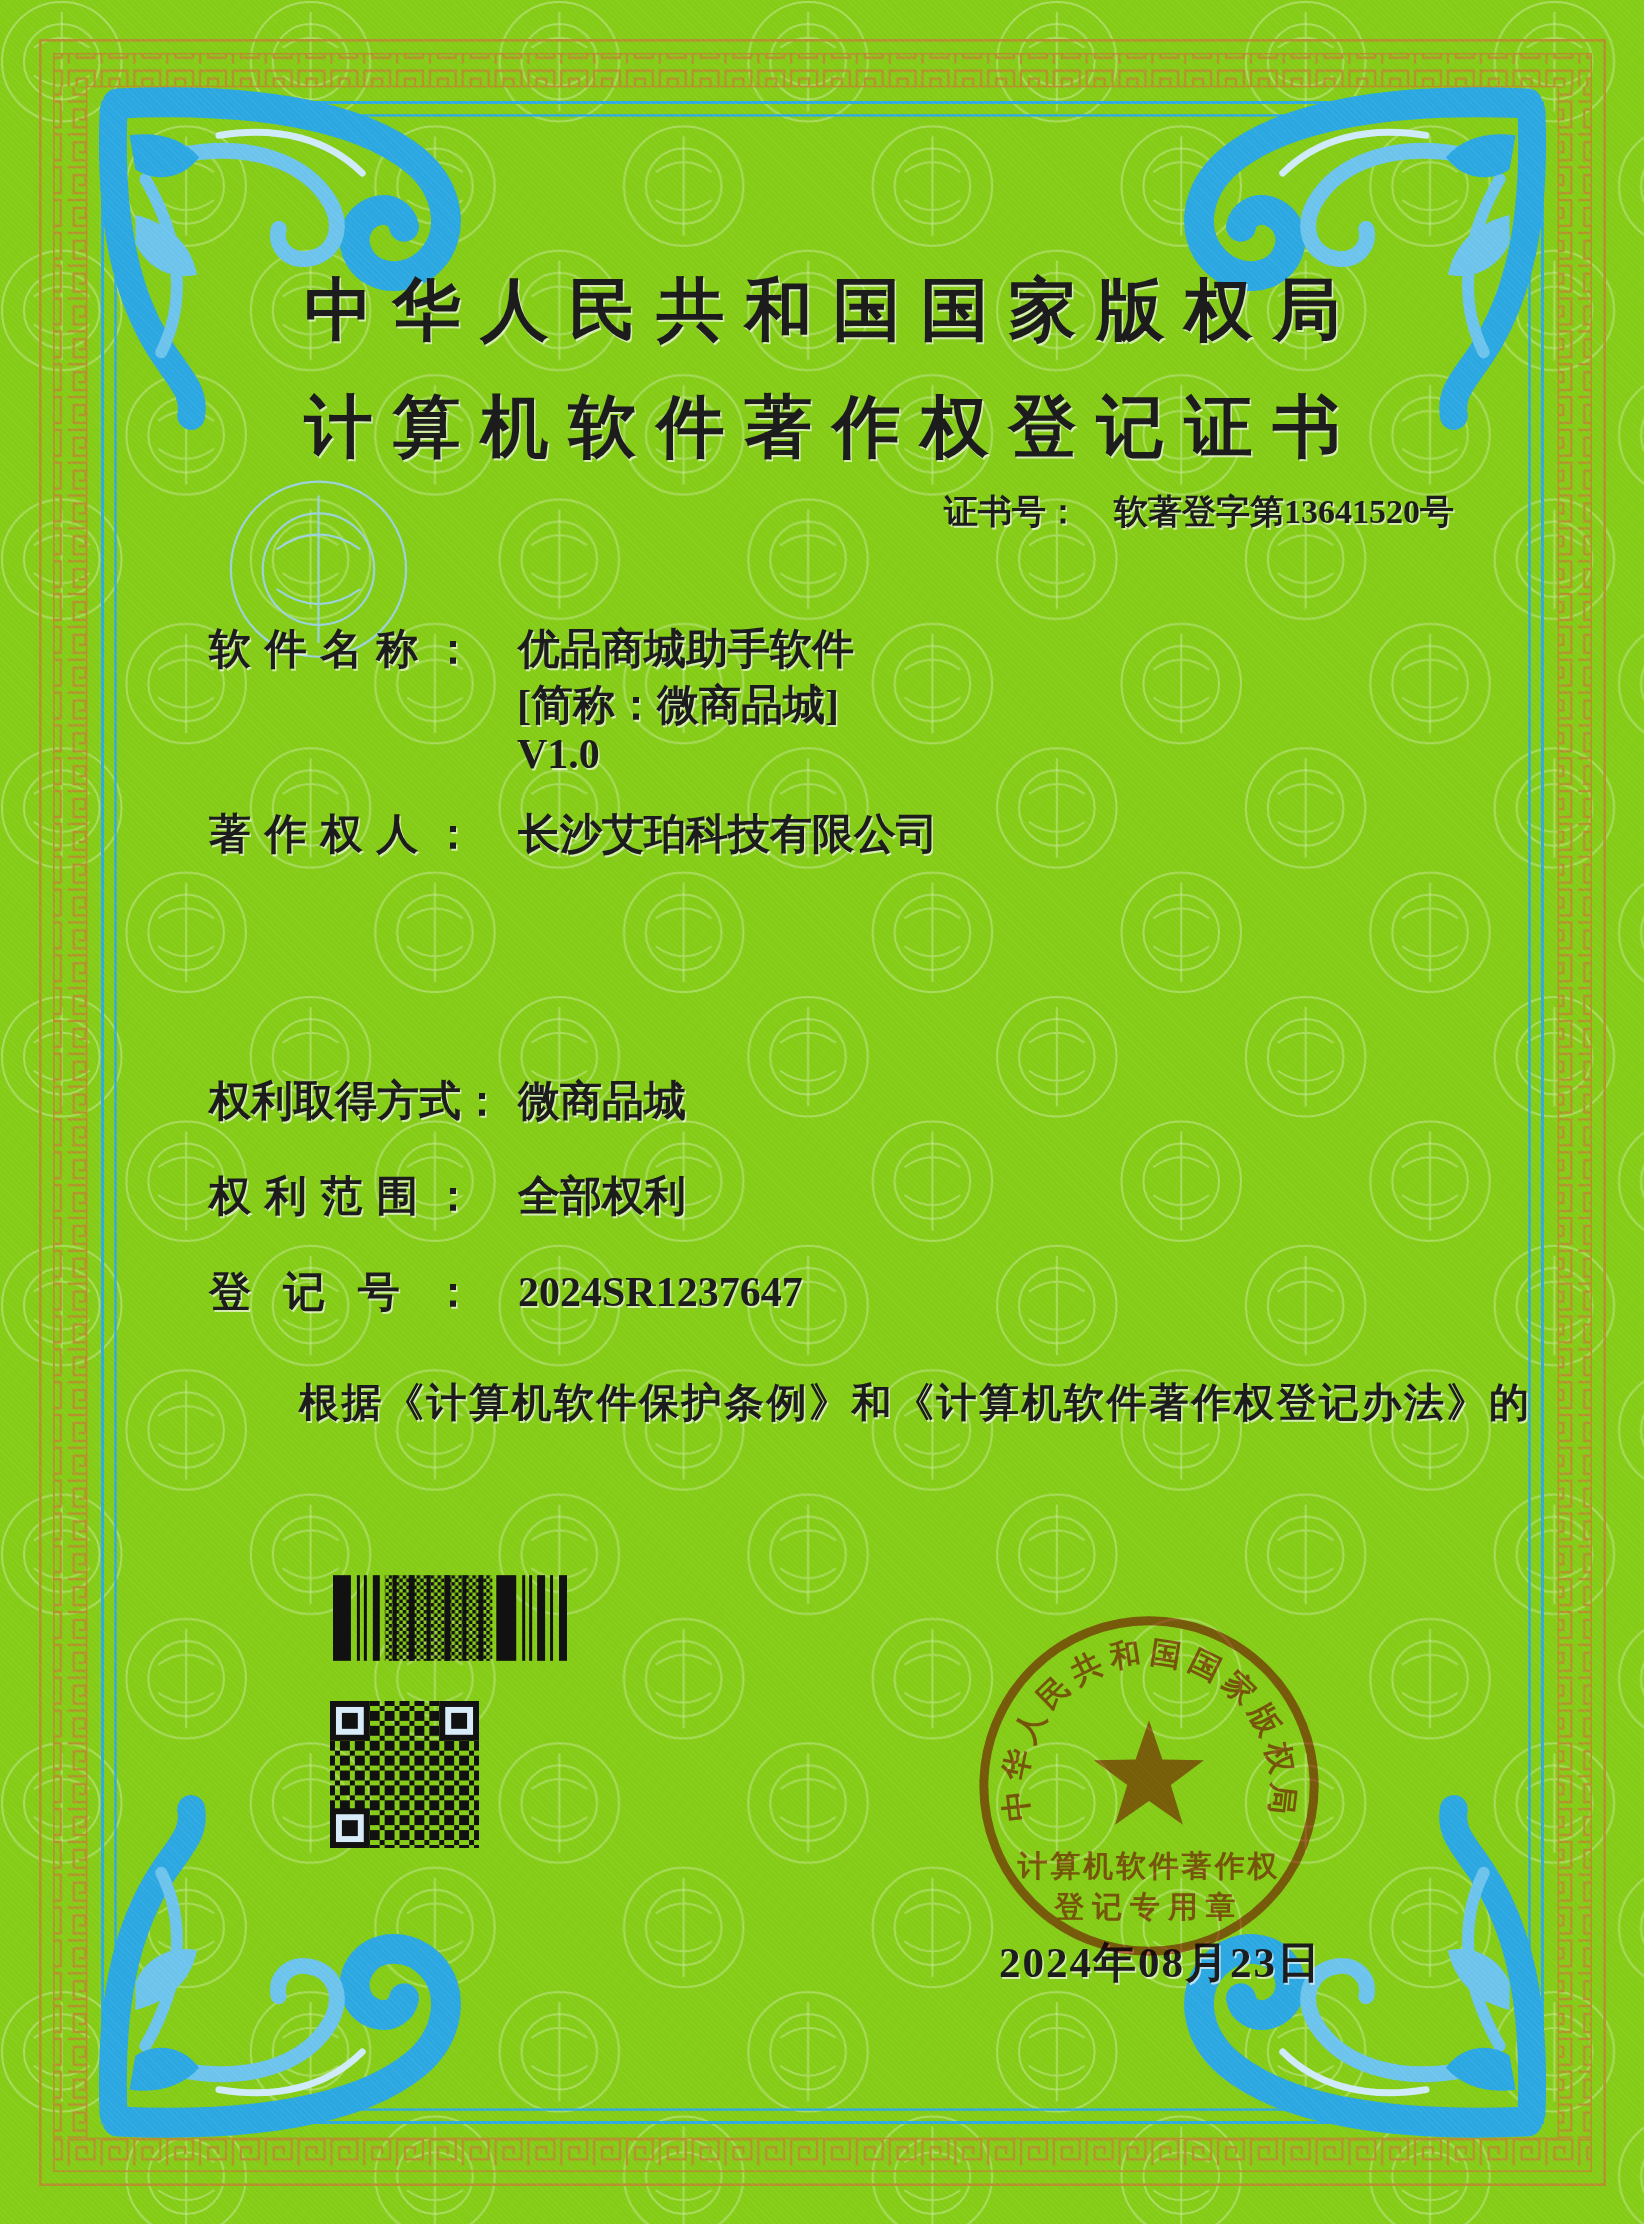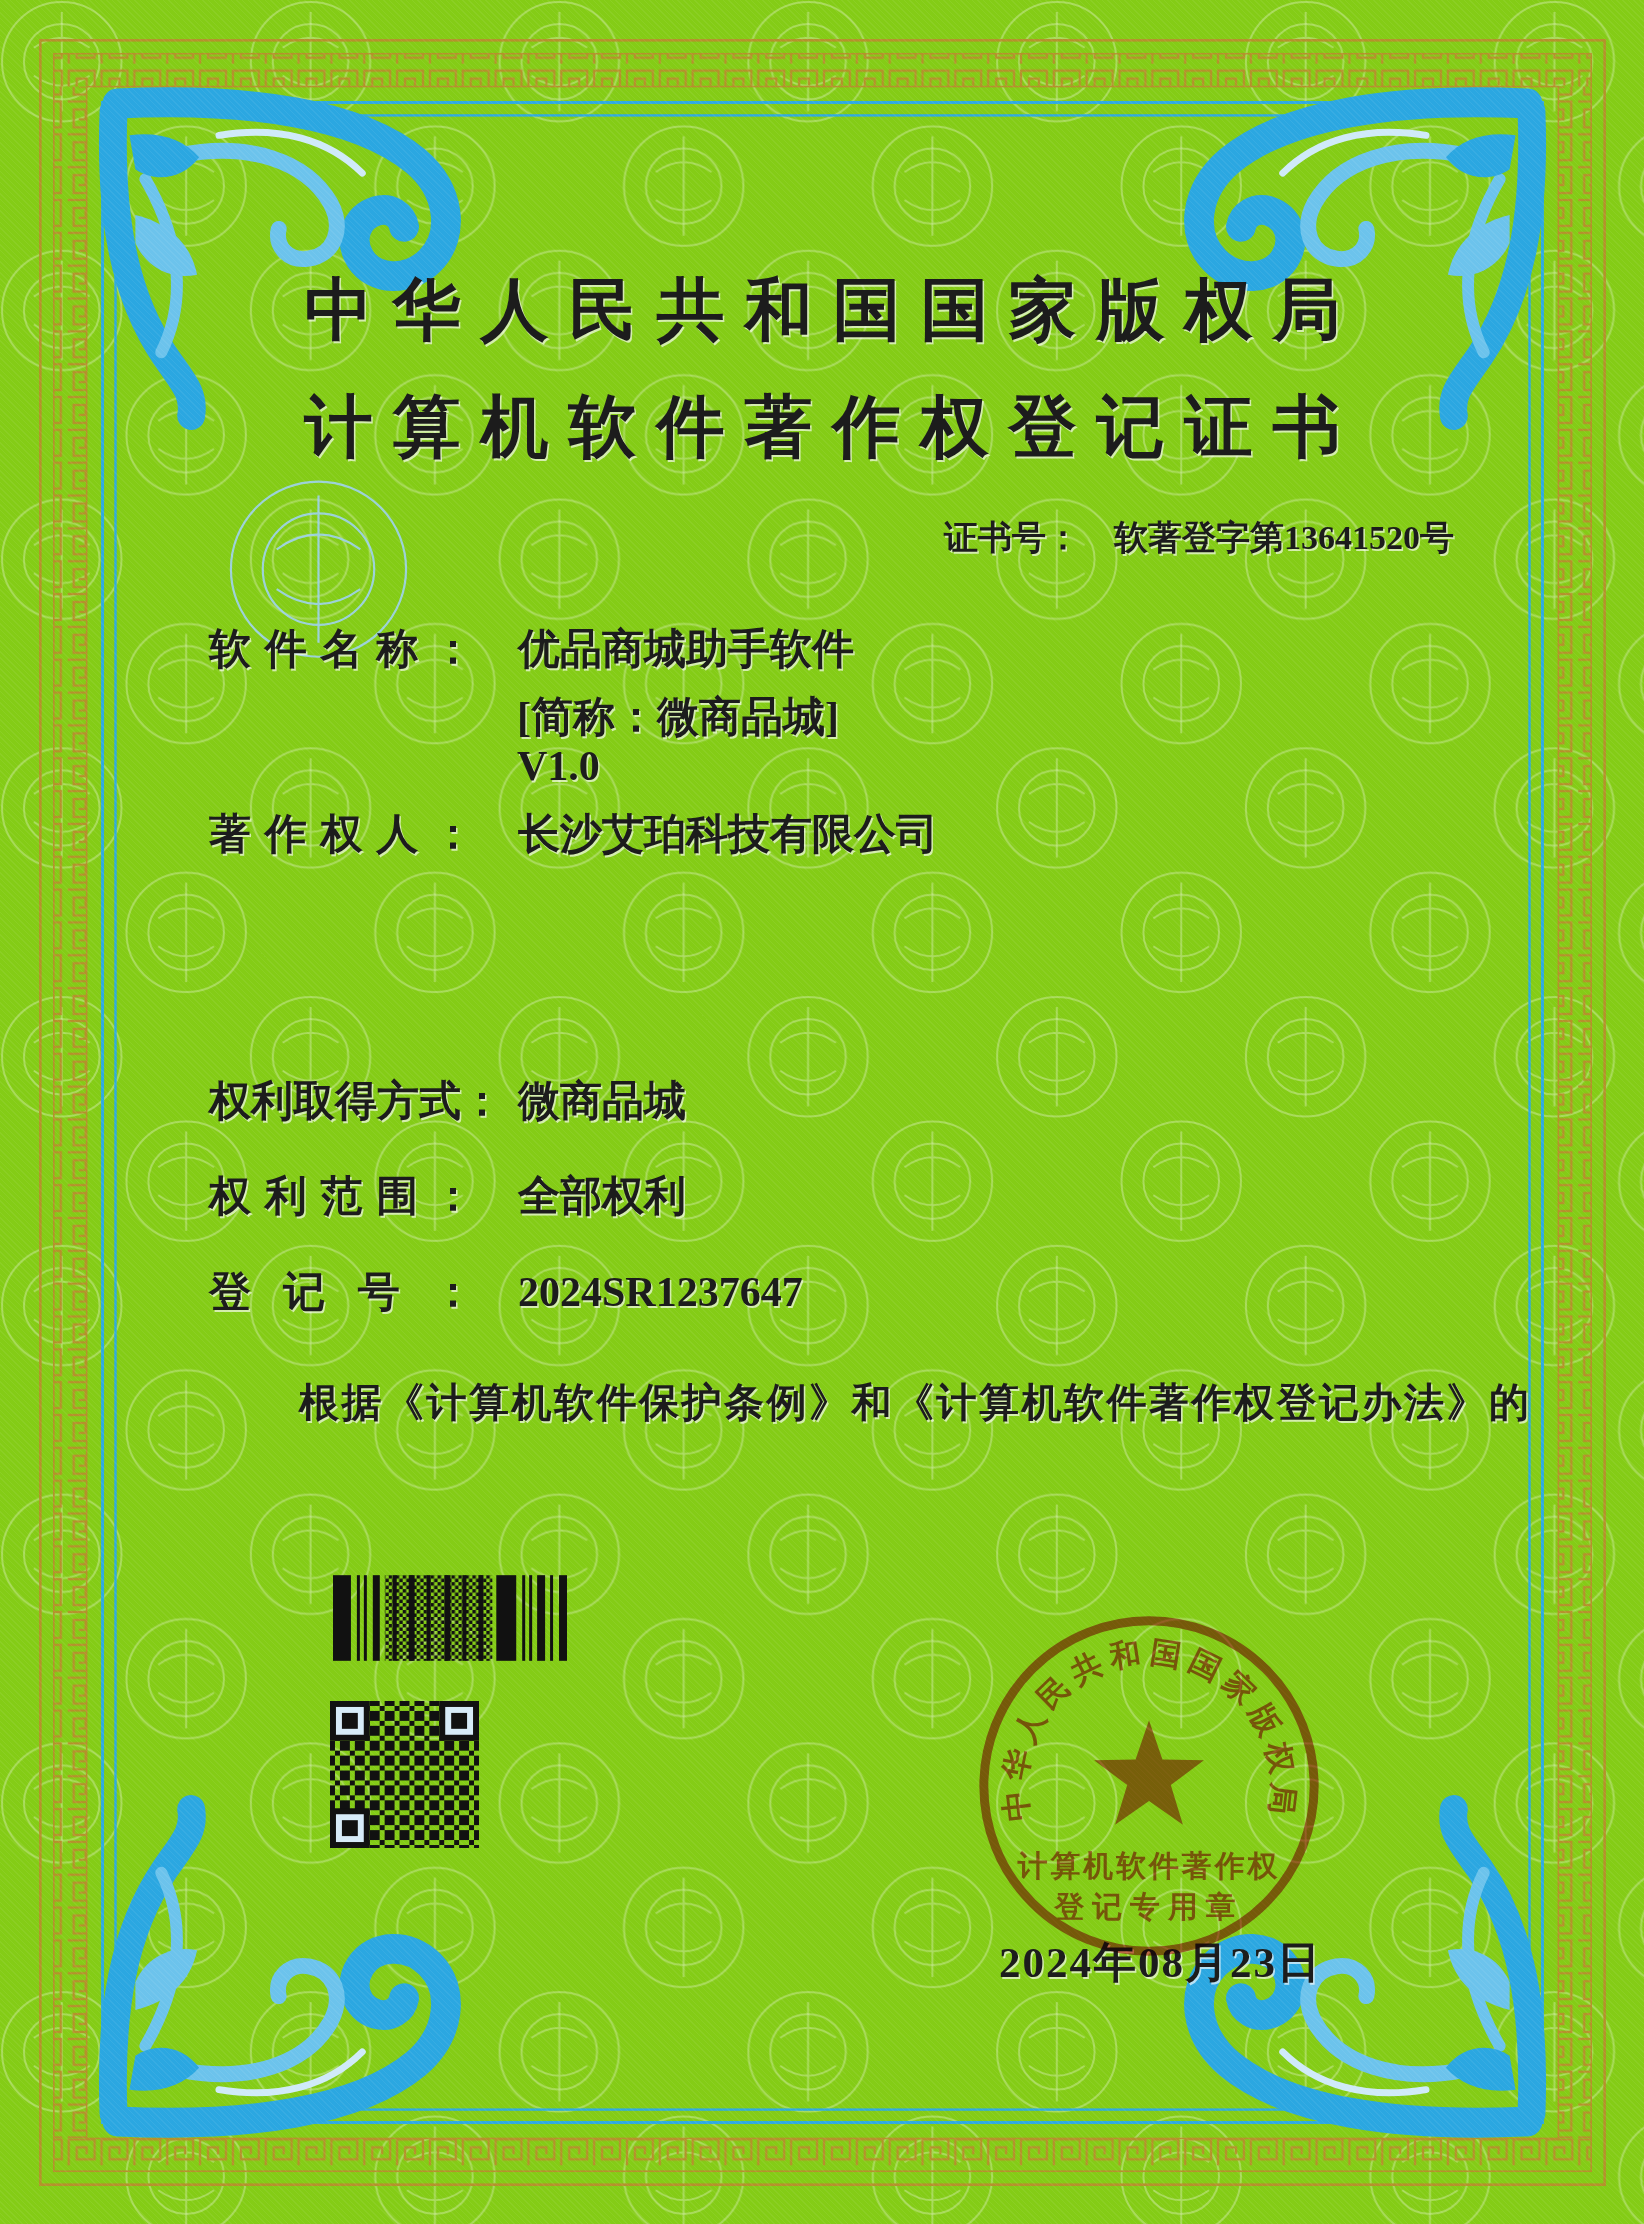--- a/index.html
+++ b/index.html
@@ -14,26 +14,26 @@
   .emboss{
     color:#1c1c1c;
     font-weight:bold;
     text-shadow:1.5px 1.5px 0 rgba(255,255,255,.65);
     white-space:nowrap;
   }
   .title{
     left:0;width:100%;text-align:center;
     font-size:68px;letter-spacing:20px;padding-left:20px;box-sizing:border-box;
   }
-  .certno{right:191px;top:515px;font-size:34px;}
+  .certno{right:191px;top:489px;font-size:34px;}
   .certno .lbl{margin-right:34px;}
   .row{left:209px;font-size:42px;}
   .row .lbl{display:inline-block;width:265px;text-align:justify;text-align-last:justify;}
   .row .val{margin-left:44px;}
-  .subline{left:517px;font-size:42px;margin-top:12px;}
+  .subline{left:517px;font-size:42px;}
   .statement{font-size:40px;font-family:Liberation Mono, monospace;}
   .date{left:999px;top:1934px;font-size:43px;letter-spacing:2px;text-align:center;}
   .seal-svg{mix-blend-mode:multiply;opacity:.93;}
   .texture{
     left:0;top:0;width:1645px;height:2225px;pointer-events:none;
     background:repeating-linear-gradient(45deg,rgba(255,255,255,.06) 0 1px,rgba(0,0,0,0) 1px 4px);
   }
 </style>
 </head>
 <body>

